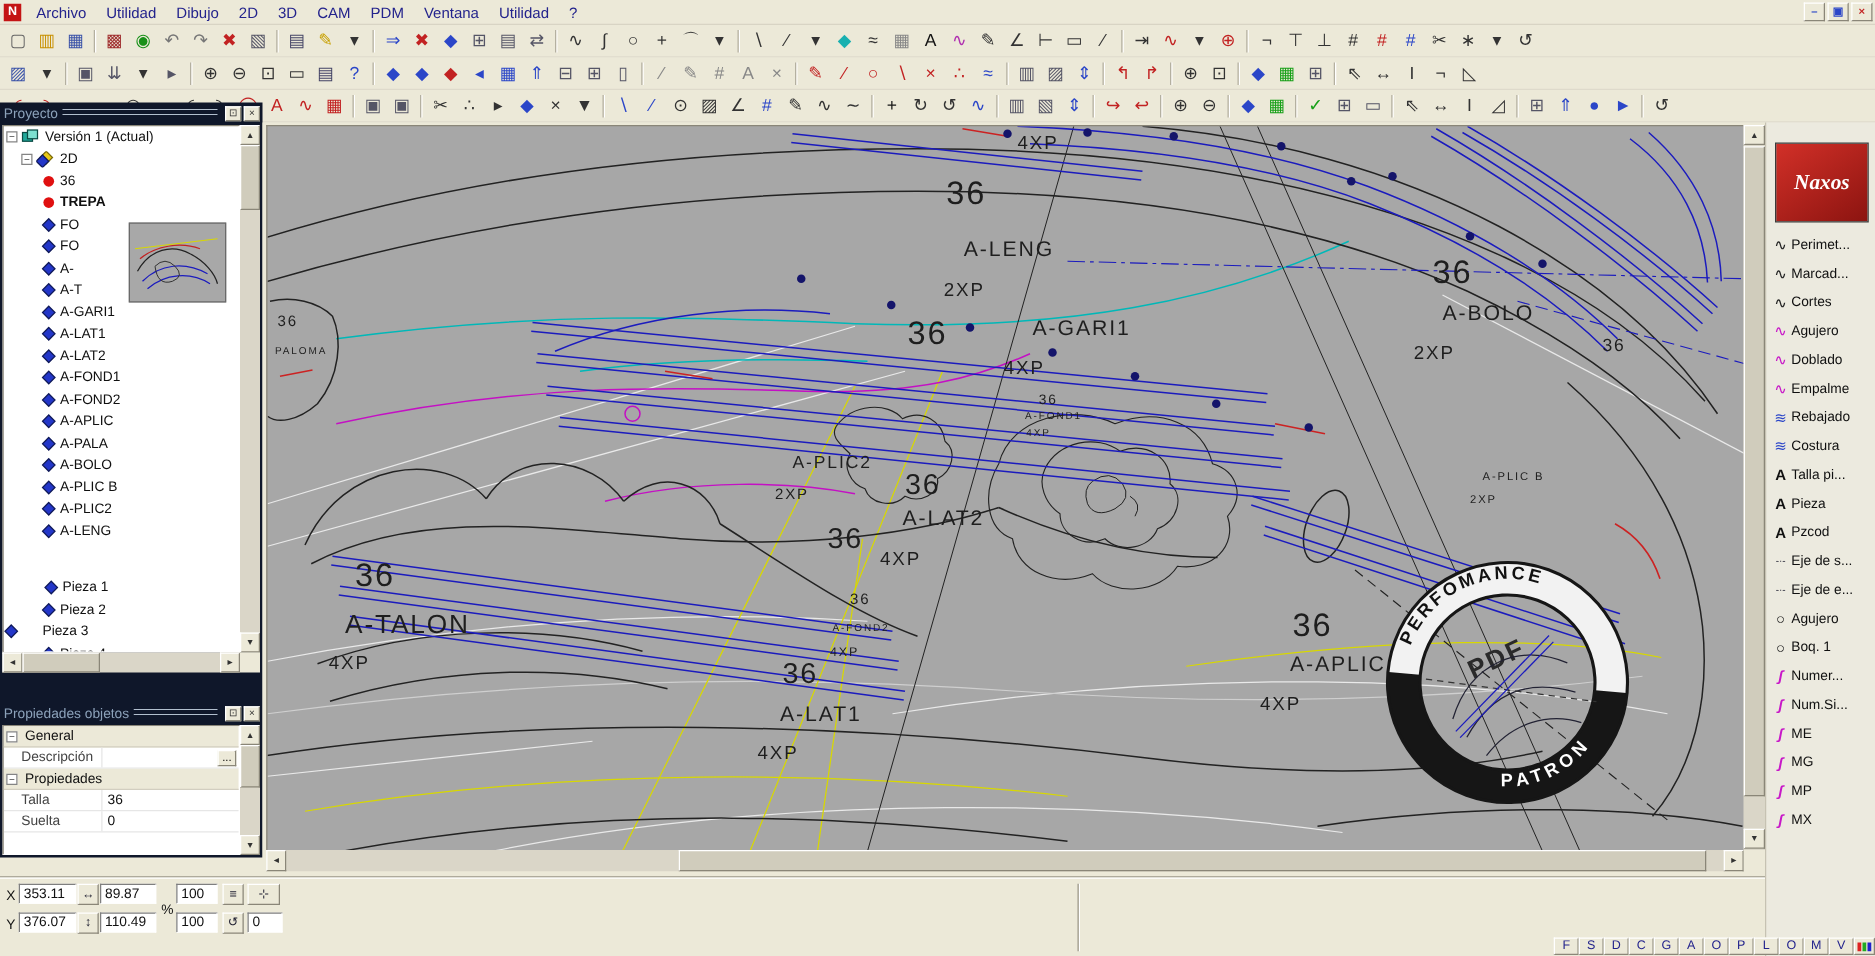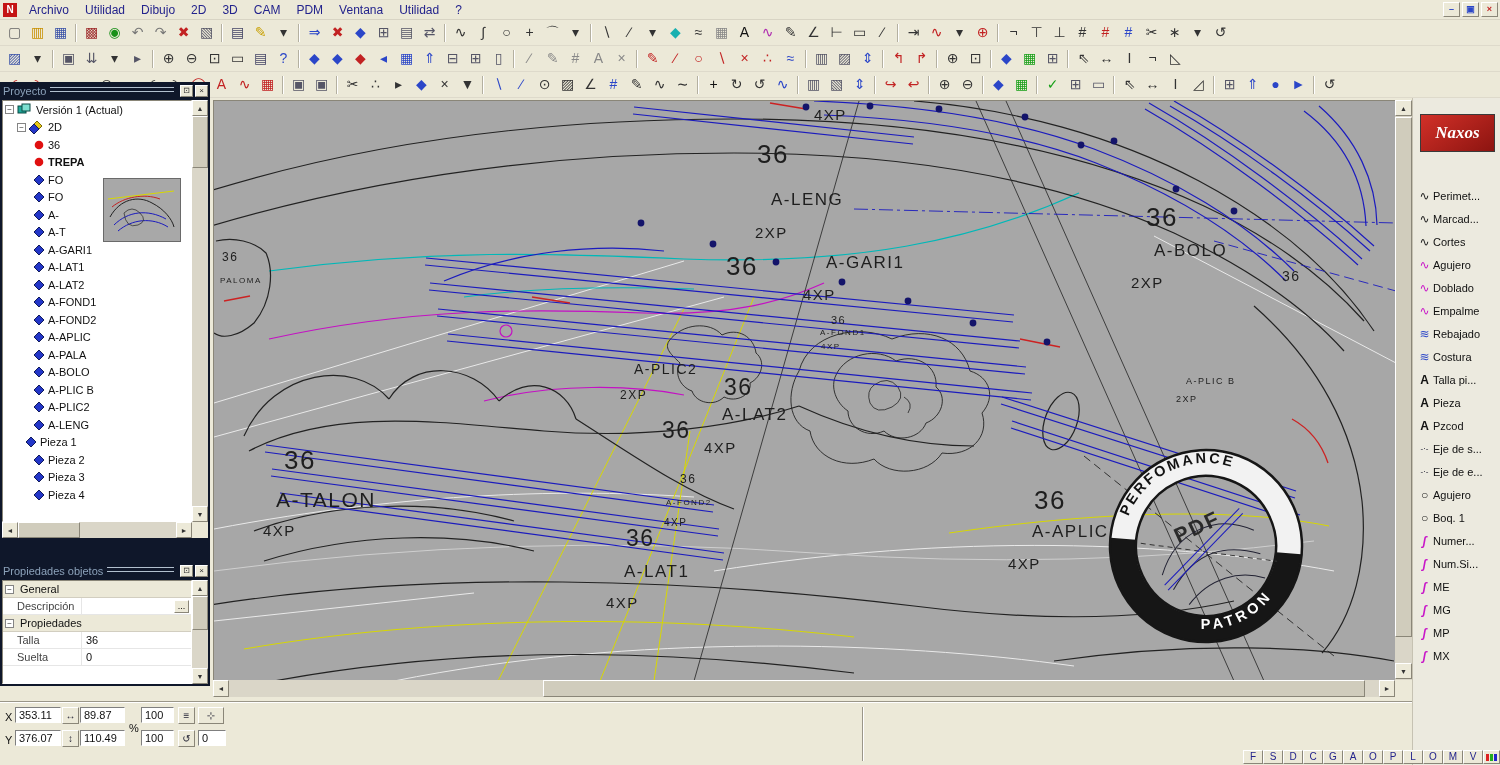--- a/index.html
+++ b/index.html
@@ -72,21 +72,21 @@
   #canvas{position:absolute;left:3px;top:2px;width:1182px;height:580px;background:#a7a7a7;
     overflow:hidden;border-left:1px solid #8a8678;border-top:1px solid #8a8678;}
   #canvas svg{position:absolute;left:0;top:0;}
   #canvas-labels{position:absolute;left:0;top:0;width:1182px;height:580px;pointer-events:none;}
   .clabel{position:absolute;color:#1e1e1e;line-height:1;letter-spacing:1.5px;white-space:nowrap;
     font-family:"Liberation Sans",sans-serif;}
 
   
   #right-panel{position:absolute;left:1412px;top:98px;width:88px;height:667px;
     background:#eceadf;border-left:1px solid #c6c2b2;}
-  #naxos-logo{position:absolute;left:7px;top:16px;width:75px;height:38px;
+  #naxos-logo{position:absolute;left:7px;top:16px;width:75px;height:64px;
     background:linear-gradient(145deg,#d23028,#8c1410);border:1px solid #3a3a3a;
     display:flex;align-items:center;justify-content:center;color:#fff;
     font-family:"Liberation Serif",serif;font-style:italic;font-weight:bold;font-size:17px;}
   #tools{position:absolute;left:0;top:86px;width:88px;}
   .tool{display:flex;align-items:center;height:23px;padding-left:3px;white-space:nowrap;}
   .tool-icon{width:17px;text-align:center;flex:0 0 auto;font-size:12px;}
   .tool-label{font-size:11px;color:#101010;overflow:hidden;}
 
   
   #statusbar{position:absolute;left:0;top:702px;width:1412px;height:63px;background:#ece9d8;
@@ -479,37 +479,37 @@
           <span class="tlabel">A-PLIC2</span>
         </div>
         <div class="trow" style="padding-left: 30px;">
           <span class="ticon">
             <svg width="12" height="12">
               <path d="M6 1 L11 6 L6 11 L1 6 Z" fill="#2336c8" stroke="#101a5a"></path>
             </svg>
           </span>
           <span class="tlabel">A-LENG</span>
         </div>
-        <div class="trow" style="padding-left: 22px;">
+        <div class="trow" style="padding-left: 32px; margin-top: 28px;">
           <span class="ticon">
             <svg width="12" height="12">
               <path d="M6 1 L11 6 L6 11 L1 6 Z" fill="#2336c8" stroke="#101a5a"></path>
             </svg>
           </span>
           <span class="tlabel">Pieza 1</span>
         </div>
         <div class="trow" style="padding-left: 30px;">
           <span class="ticon">
             <svg width="12" height="12">
               <path d="M6 1 L11 6 L6 11 L1 6 Z" fill="#2336c8" stroke="#101a5a"></path>
             </svg>
           </span>
           <span class="tlabel">Pieza 2</span>
         </div>
-        <div class="trow" style="padding-left: 30px;">
+        <div class="trow" style=" gap: 16px;">
           <span class="ticon">
             <svg width="12" height="12">
               <path d="M6 1 L11 6 L6 11 L1 6 Z" fill="#2336c8" stroke="#101a5a"></path>
             </svg>
           </span>
           <span class="tlabel">Pieza 3</span>
         </div>
         <div class="trow" style="padding-left: 30px;">
           <span class="ticon">
             <svg width="12" height="12">

